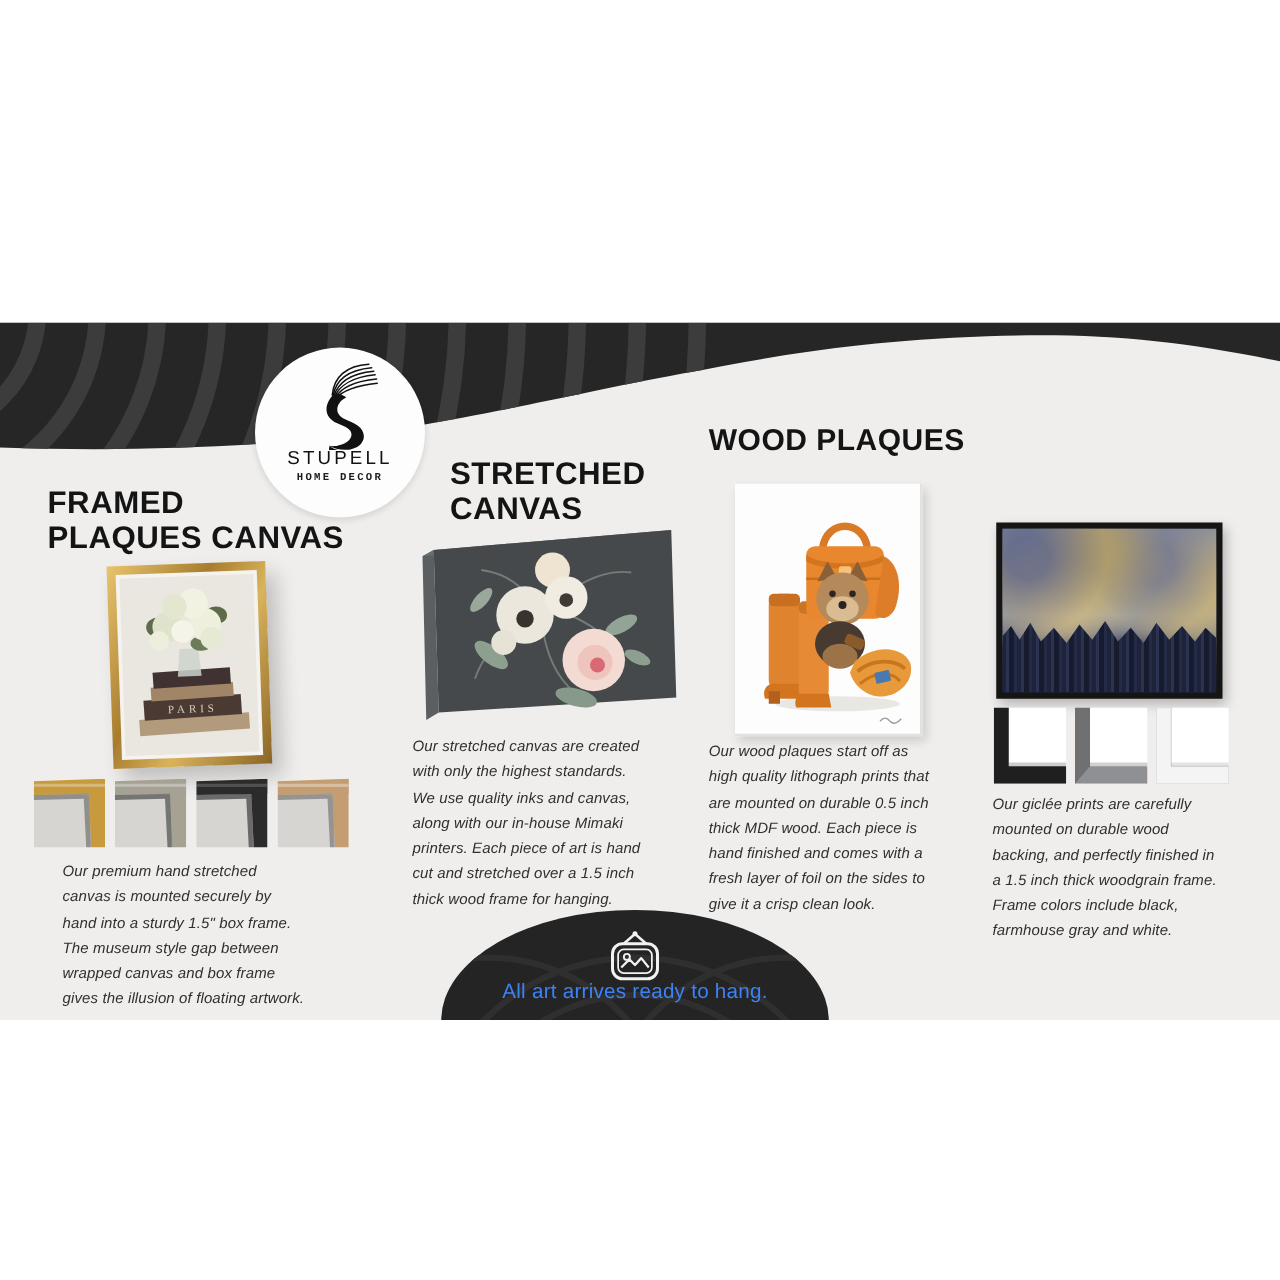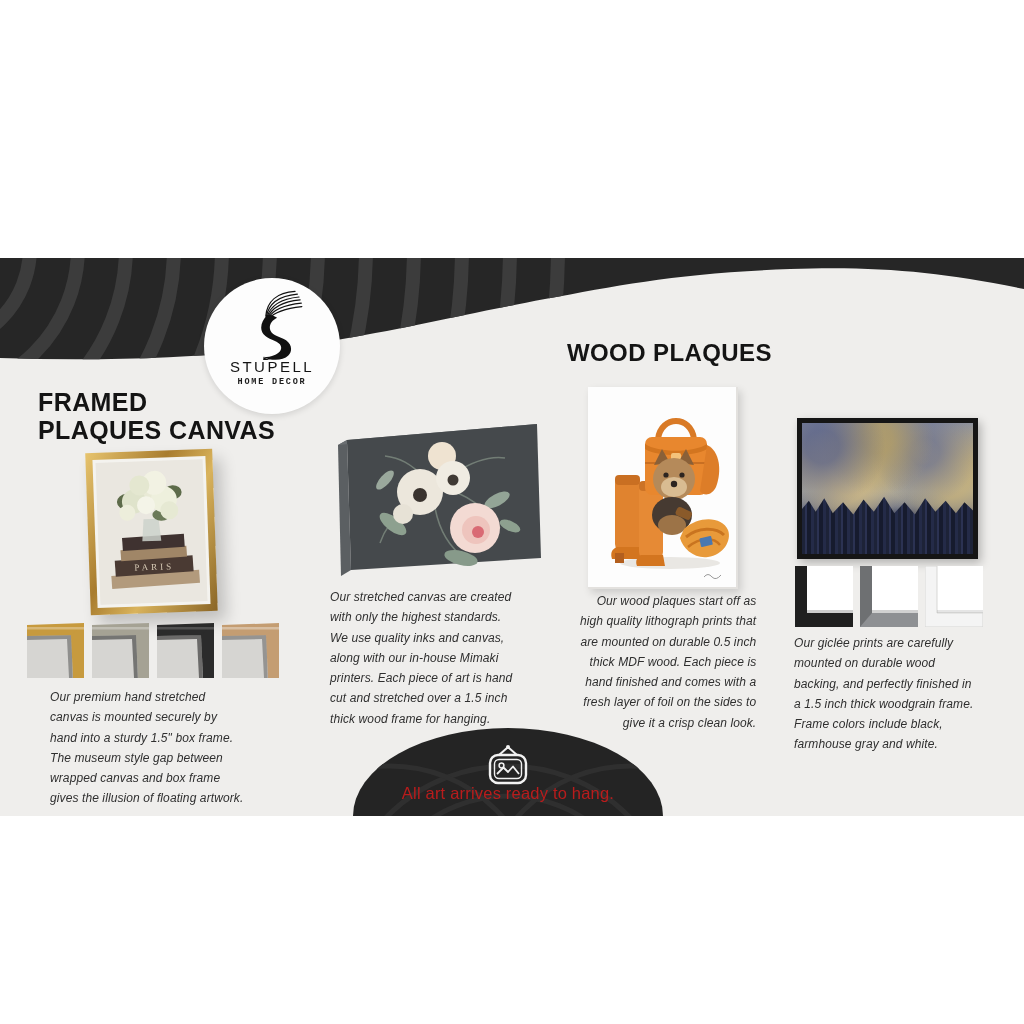--- a/index.html
+++ b/index.html
@@ -17,21 +17,21 @@
   .hd{position:absolute;margin:0;font-weight:700;color:#141414;letter-spacing:.4px;
       font-size:25px;line-height:28px;white-space:pre-line;}
   #hd1{left:38px;top:362px;}
   #hd2{left:360px;top:339px;}
   #hd3{left:567px;top:313px;font-size:24px;}
   #hd4{left:794px;top:352px;font-size:24px;}
   .para{position:absolute;margin:0;font-size:12px;line-height:20.3px;color:#2f2f2f;
         white-space:pre-line;letter-spacing:.1px;font-style:italic;}
   #p1{left:50px;top:661px;}
   #p2{left:330px;top:561px;}
-  #p3{left:580px;top:565px;text-align:right;}
+  #p3{left:567px;top:565px;}
   #p4{left:794px;top:607px;}
   
   .float-frame{position:absolute;left:88px;top:425px;width:127px;height:162px;
      background:linear-gradient(120deg,#e7c46e 0%,#a87c2e 38%,#d9b35c 62%,#8a6526 100%);
      padding:7px;transform:rotate(-2deg);box-shadow:8px 10px 16px rgba(0,0,0,.20);
      box-sizing:border-box;}
   .float-gap{width:100%;height:100%;background:#f4f3ef;padding:3px;box-sizing:border-box;}
   .float-art{width:100%;height:100%;background:#eae7e0;overflow:hidden;}
   
   .plaque{position:absolute;left:588px;top:361px;width:150px;height:202px;background:#fdfdfd;
@@ -50,21 +50,21 @@
       linear-gradient(180deg,#8a8f9e 0%,#b2a37e 30%,#a3a6a6 52%,#6a7187 64%,#2c3350 74%,#1e2540 100%);}
   .giclee-streaks{position:absolute;left:0;right:0;bottom:0;height:52%;
      background:repeating-linear-gradient(90deg,#1d2338 0 3px,#2b3252 3px 5px,#161b2e 5px 9px,#242b48 9px 12px);
      clip-path:polygon(0 34%,4% 22%,8% 38%,13% 18%,18% 40%,24% 24%,30% 42%,36% 20%,42% 38%,48% 16%,54% 40%,60% 24%,66% 42%,72% 18%,78% 38%,84% 22%,90% 40%,95% 24%,100% 36%,100% 100%,0 100%);}
   .swatch-row1{position:absolute;left:27px;top:597px;display:flex;gap:8px;}
   .swatch-row2{position:absolute;left:795px;top:540px;display:flex;gap:7px;}
   
   #dome-wrap{position:absolute;left:350px;top:700px;width:316px;height:90px;}
   .dome-icon{position:absolute;left:484px;top:718px;}
   .dome-text{position:absolute;left:350px;top:758px;width:316px;text-align:center;
-     font-size:16.5px;color:#b91c1c;letter-spacing:.2px;}
+     font-size:16.5px;color:#3b82f6;letter-spacing:.2px;}
 </style>
 </head>
 <body>
 
 <div id="stage">
 
   <div class="panel"></div>
 
   <svg id="top-band" viewBox="0 0 1024 106" preserveAspectRatio="none">
     <defs>
@@ -109,20 +109,22 @@
       </g>
       <path fill="#111111" d="M47,48 C36,58 32,72 40,82 C48,92 63,92 69,100 C75,108 69,117 55,121 C49,123 44,123 40,122 C52,130 74,130 84,120 C92,112 90,100 80,93 C70,86 56,85 52,75 C49,67 54,58 64,53 C58,49 51,47 47,48 Z"></path>
       <path fill="#111111" d="M40,122 C46,127 53,129 61,129 C54,133 45,133 39,130 Z"></path>
     </svg>
     <div class="logo-name">STUPELL</div>
     <div class="logo-tagline">HOME DECOR</div>
   </div>
 
   <h2 class="hd" id="hd1">FRAMED
 PLAQUES CANVAS</h2>
+  <h2 class="hd" id="hd2">STRETCHED
+CANVAS</h2>
   <h2 class="hd" id="hd3">WOOD PLAQUES</h2>
 
   <div class="float-frame">
     <div class="float-gap">
       <div class="float-art">
         <svg width="107" height="142" viewBox="0 0 107 142">
           <rect width="107" height="142" fill="#eae7e0"></rect>
           <g>
             <rect x="12" y="112" width="88" height="13" fill="#b29a7c" transform="rotate(-2 56 118)"></rect>
             <rect x="16" y="97" width="78" height="16" fill="#4a3a33" transform="rotate(-2 55 105)"></rect>

